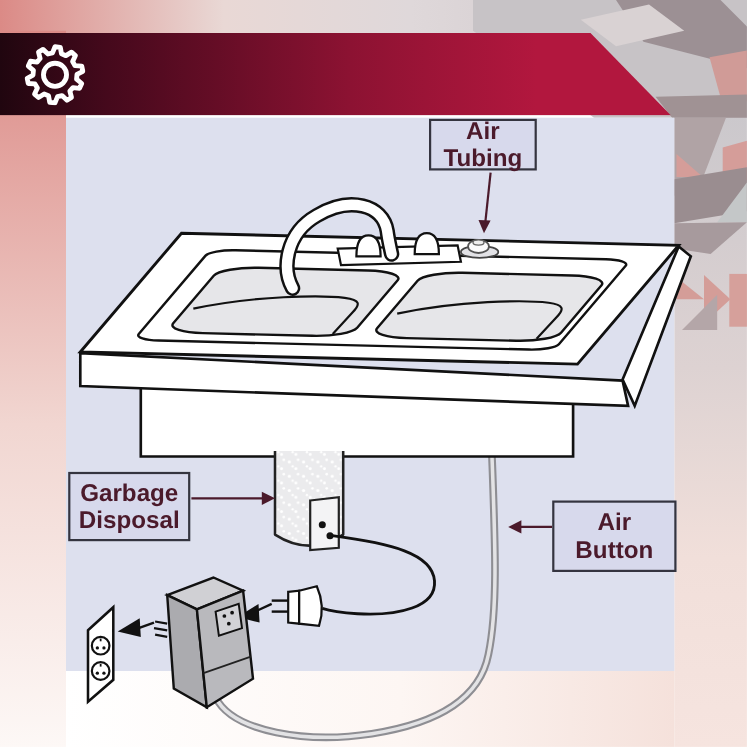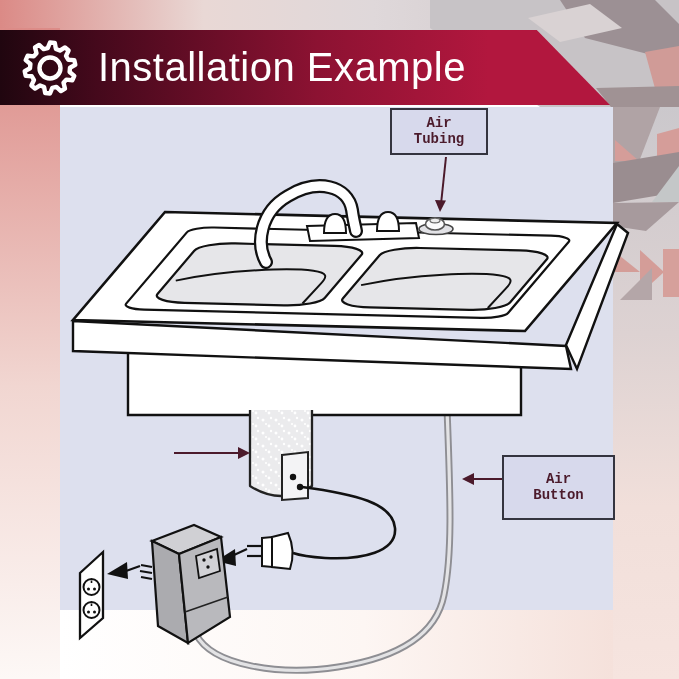--- a/index.html
+++ b/index.html
@@ -14,22 +14,22 @@
   }
   #banner h1{
     margin:0;color:#fff;font-size:40px;font-weight:normal;letter-spacing:.5px;
     font-family:"Liberation Sans",sans-serif;white-space:nowrap;
   }
   #panel{position:absolute;left:60px;top:107px;width:553px;height:503px;background:var(--panel);z-index:1;}
   #diagram{position:absolute;left:0;top:0;z-index:3;}
   .label-box{
     position:absolute;z-index:4;box-sizing:border-box;
     background:var(--label-fill);border:2px solid var(--label-border);
-    color:var(--label-text);font-weight:bold;font-size:14px;line-height:1.12;
-    display:flex;flex-direction:column;align-items:center;justify-content:center;text-align:left;font-family:Liberation Mono, monospace;
+    color:var(--label-text);font-weight:bold;font-size:22px;line-height:1.12;
+    display:flex;flex-direction:column;align-items:center;justify-content:center;text-align:left;
   }
   #label-air-button{left:390px;top:108px;width:98px;height:47px;}
   #label-garbage{left:62px;top:429px;width:111px;height:63px;}
   #label-tubing{left:502px;top:455px;width:113px;height:65px;}
 </style>
 </head>
 <body>
 
 <div id="stage">
 
@@ -82,21 +82,20 @@
     <polygon points="620,300 652,268 652,300" fill="#b4a6a8"></polygon>
   </svg>
 
   <div id="panel"></div>
 
   <div id="banner">
     <svg width="56" height="56" viewBox="0 0 56 56">
       <path d="M28.0,2.5L32.8,3.0L33.9,8.9L37.9,10.6L43.0,7.4L46.6,10.5L44.0,16.0L46.2,19.7L52.3,20.1L53.3,24.8L48.0,27.7L47.6,32.0L52.3,35.9L50.3,40.3L44.3,39.6L41.5,42.8L43.0,48.6L38.9,51.1L34.4,46.9L30.3,47.9L28.0,53.5L23.2,53.0L22.1,47.1L18.1,45.4L13.0,48.6L9.4,45.5L12.0,40.0L9.8,36.3L3.7,35.9L2.7,31.2L8.0,28.3L8.4,24.0L3.7,20.1L5.7,15.7L11.7,16.4L14.5,13.2L13.0,7.4L17.1,4.9L21.6,9.1L25.7,8.1Z" fill="none" stroke="#ffffff" stroke-width="4.4" stroke-linejoin="round"></path>
       <circle cx="28" cy="28" r="10.5" fill="none" stroke="#ffffff" stroke-width="4.4"></circle>
     </svg>
-    <h1>Installation Example</h1>
   </div>
 
   <svg id="diagram" width="679" height="679" viewBox="0 0 679 679">
     <defs>
       <pattern id="speck" width="13" height="13" patternUnits="userSpaceOnUse">
         <rect width="13" height="13" fill="#ebebed"></rect>
         <circle cx="3" cy="4" r="1.5" fill="#ffffff"></circle>
         <circle cx="9" cy="10" r="1.4" fill="#ffffff"></circle>
         <circle cx="11" cy="2" r="1.2" fill="#ffffff"></circle>
         <circle cx="6" cy="8" r="1.1" fill="#ffffff"></circle>
@@ -201,18 +200,22 @@
     <g>
       <line x1="502" y1="479" x2="473" y2="479" stroke="#4b1a2b" stroke-width="2"></line>
       <polygon points="462,479 474,473 474,485" fill="#4b1a2b"></polygon>
     </g>
   </svg>
 
   <div class="label-box" id="label-air-button">
     <span>Air</span>
     <span>Tubing</span>
   </div>
+  <div class="label-box" id="label-garbage">
+    <span>Garbage</span>
+    <span>Disposal</span>
+  </div>
   <div class="label-box" id="label-tubing">
     <span>Air</span>
     <span>Button</span>
   </div>
 
 </div>
 
 </body></html>

